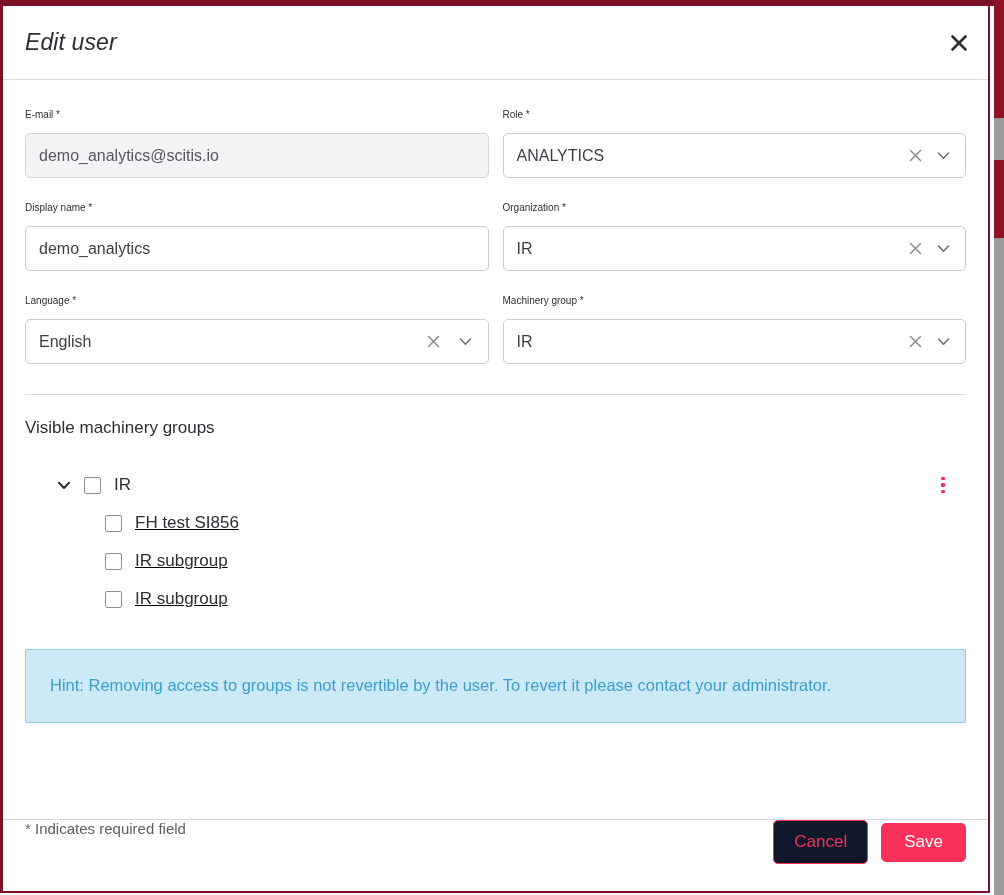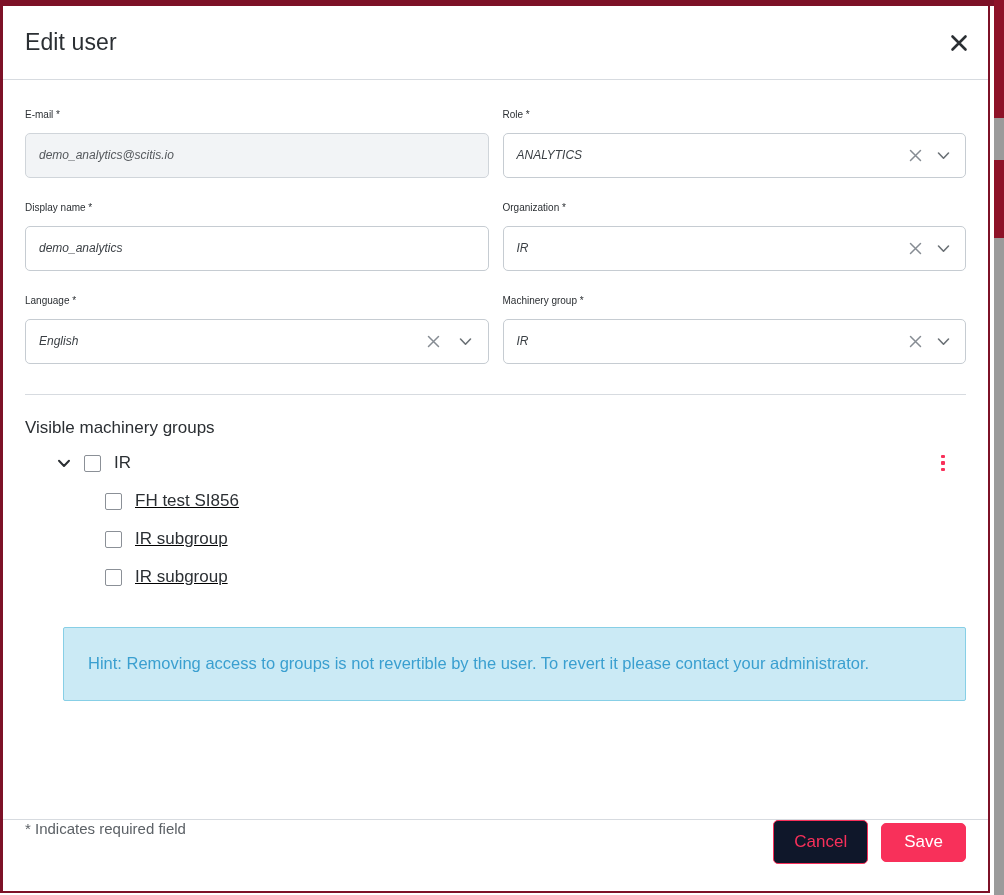--- a/index.html
+++ b/index.html
@@ -71,20 +71,21 @@
     border-bottom: 1px solid #d7dbe0;
     display: flex;
     align-items: center;
     box-sizing: border-box;
   }
   .modal-title {
     margin-left: 22px;
     font-size: 23px;
     color: #2b2f33;
     letter-spacing: 0.1px;
+    font-style: italic;
   }
   .close-btn {
     position: absolute;
     right: 12px;
     top: 50%;
     transform: translateY(-50%);
     width: 34px;
     height: 34px;
     display: flex;
     align-items: center;
@@ -128,27 +129,26 @@
     display: flex;
     align-items: center;
     box-sizing: border-box;
   }
   .control.disabled {
     background: #f2f4f6;
     border-color: #d0d5da;
   }
   .control-value {
     padding-left: 13px;
-    font-size: 12px;
+    font-size: 16px;
     color: #3a3f44;
     line-height: 19px;
     flex: 1 1 auto;
     white-space: nowrap;
     overflow: hidden;
-    font-style: italic;
   }
   .control.disabled .control-value { color: #54585c; }
 
   .select-icons {
     display: flex;
     align-items: center;
     gap: 8px;
     padding-right: 12px;
   }
   .icon-btn {
@@ -170,21 +170,21 @@
     height: 1px;
     background: #d7dbe0;
     margin: 10px 0 0 0;
   }
 
   
   .tree-section { padding-top: 23px; }
   .tree-title {
     font-size: 17px;
     color: #2b2f33;
-    margin-bottom: 6px;
+    margin-bottom: 28px;
     line-height: 20px;
   }
   .tree-row {
     display: flex;
     align-items: center;
     height: 38px;
     position: relative;
   }
   .tree-row.level-0 { padding-left: 28px; }
   .tree-row.level-1 { padding-left: 80px; text-decoration: underline; }
@@ -242,21 +242,20 @@
   }
 
   
   .hint-box {
     margin-top: 31px;
     background: #cbeaf5;
     border: 1px solid #87cfe6;
     border-radius: 2px;
     padding: 20px 24px 22px 24px;
     box-sizing: border-box;
-    margin-left: 38px;
   }
   .hint-text {
     font-size: 16.5px;
     color: #3a9fd0;
     line-height: 30px;
   }
 
   
   .modal-footer {
     flex: 0 0 72px;

